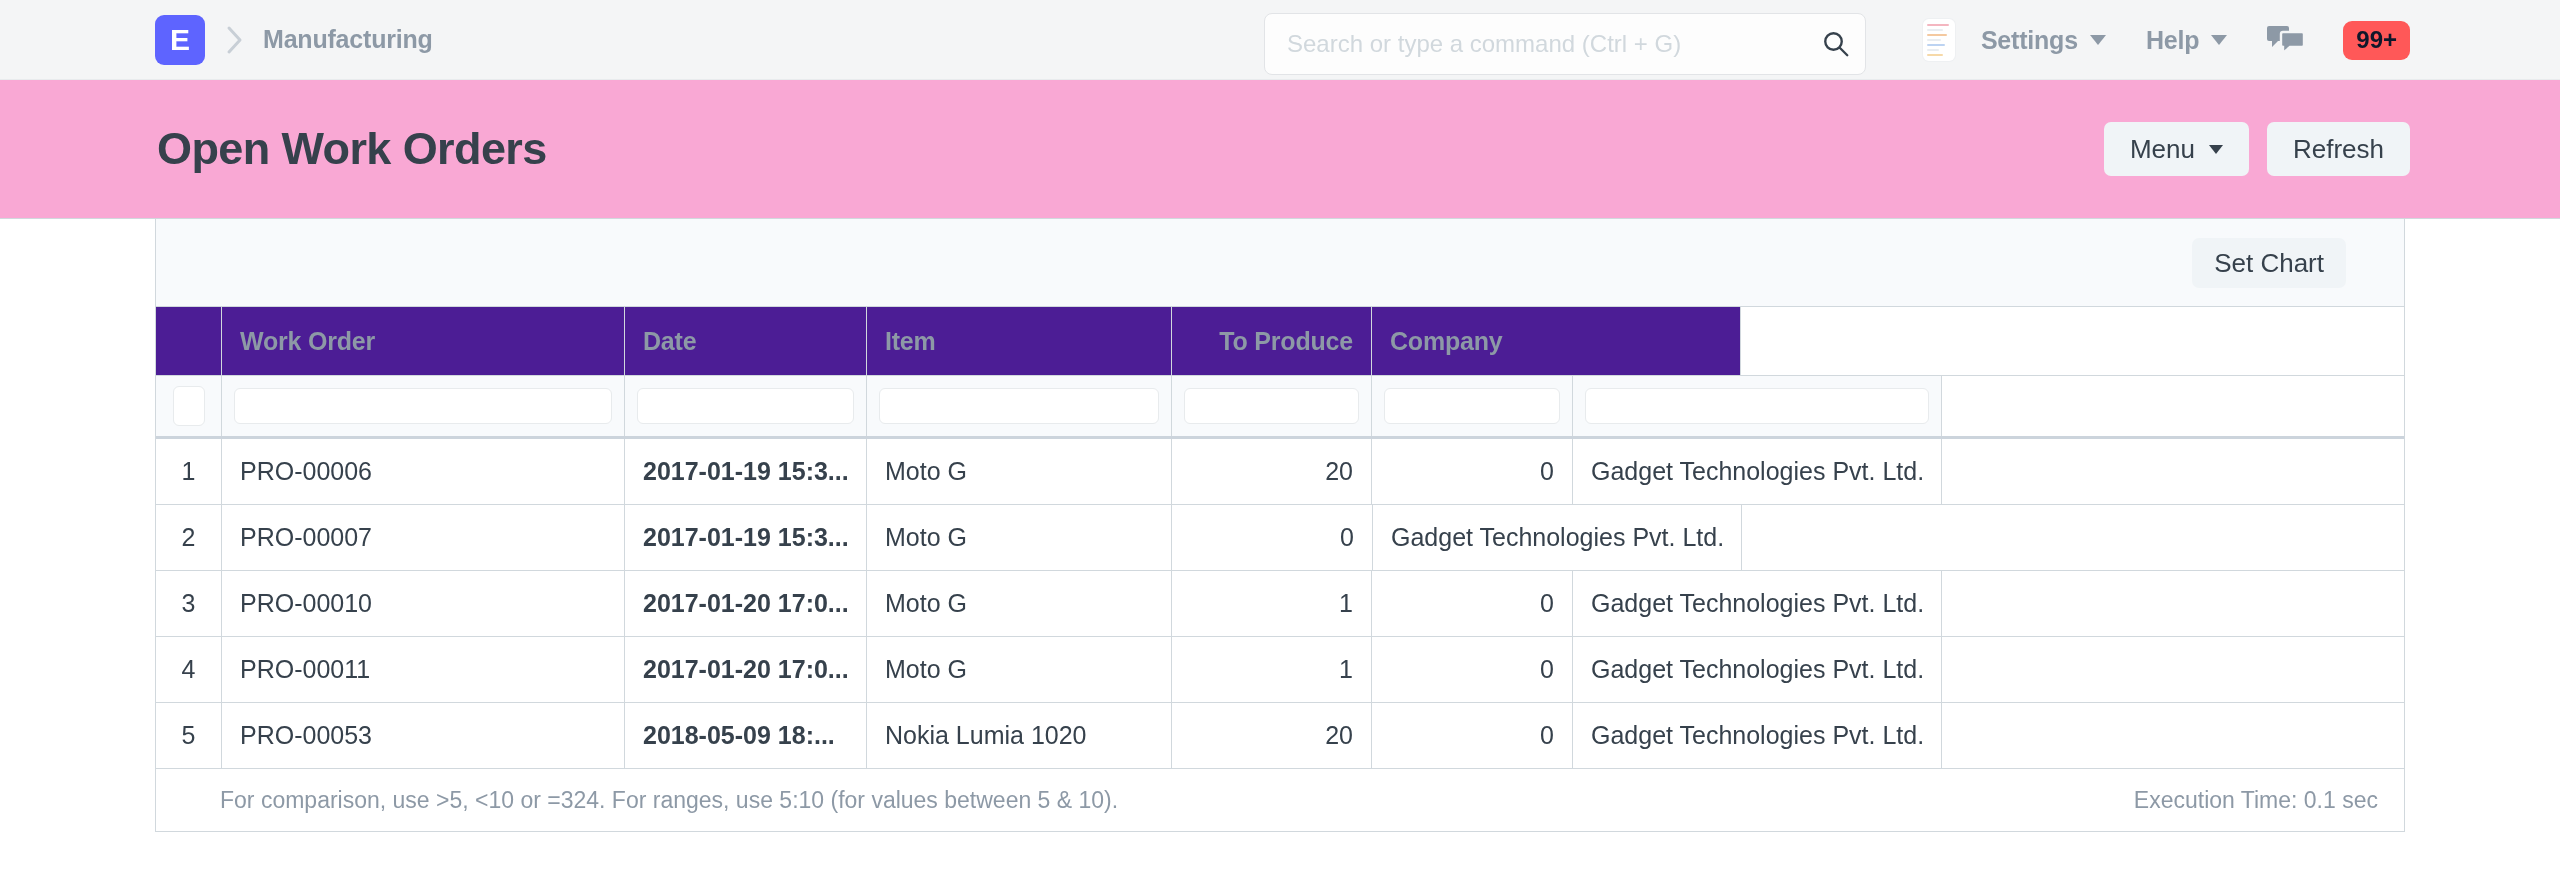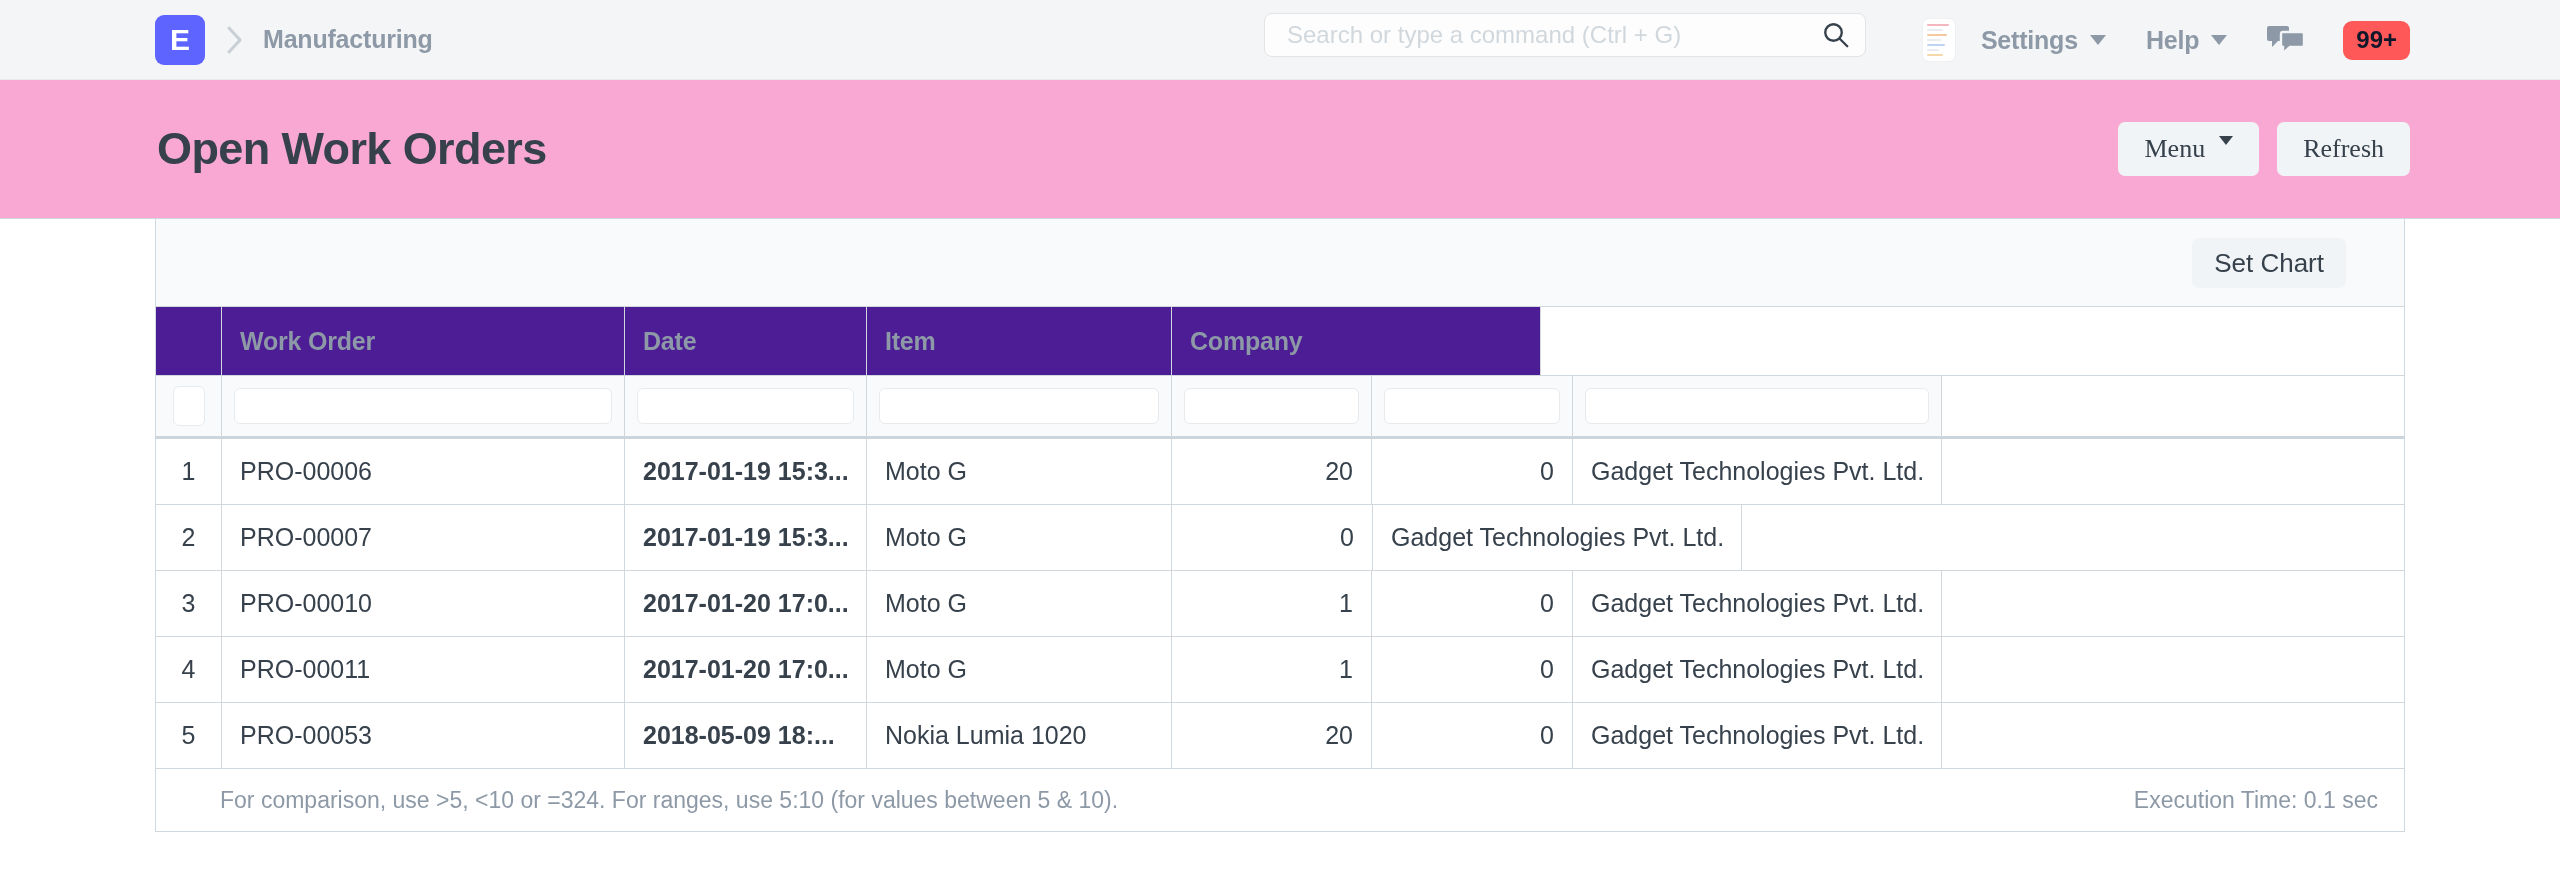--- a/index.html
+++ b/index.html
@@ -39,21 +39,21 @@
   .crumb-label {
     font-size: 25px;
     color: #8d99a6;
     font-weight: bold;
     letter-spacing: -0.2px;
   }
 
   .nav-search {
     position: absolute;
     left: 1264px; top: 13px;
-    width: 602px; height: 44px;
+    width: 602px; height: 62px;
     background: #fdfdfd;
     border: 1px solid #e2e4e7;
     border-radius: 8px;
     display: flex; align-items: center;
   }
   .nav-search input {
     flex: 1;
     border: none; outline: none;
     background: transparent;
     font-family: "Liberation Sans", sans-serif;
@@ -133,25 +133,25 @@
     position: absolute;
     right: 150px;
     display: flex; align-items: center;
     gap: 18px;
   }
   .btn-default {
     background: #f0f4f7;
     border: none;
     border-radius: 7px;
     color: #36414c;
-    font-family: Liberation Serif, serif;
+    font-family: Liberation Sans, sans-serif;
     font-size: 26px;
     padding: 14px 26px;
     cursor: pointer;
-    display: flex; align-items: flex-start;
+    display: flex; align-items: center;
     line-height: 1;
   }
   .btn-default .caret {
     border-top-color: #36414c;
     border-left-width: 7px; border-right-width: 7px; border-top-width: 9px;
     margin-left: 14px;
   }
 
   
   .report-wrap {
@@ -320,20 +320,21 @@
       <button class="btn-chart">Set Chart</button>
     </div>
 
     <div class="grid">
 
       <div class="grid-row head-row">
         <div class="gc c-idx"></div>
         <div class="gc c-wo">Work Order</div>
         <div class="gc c-date">Date</div>
         <div class="gc c-item">Item</div>
+        <div class="gc c-prod">To Produce</div>
         <div class="gc c-co">Company</div>
         <div class="gc c-blank"></div>
       </div>
 
       <div class="grid-row filter-row">
         <div class="gc c-idx">
             <input class="fi" value="" style="">
           </div>
         <div class="gc c-wo">
             <input class="fi" value="" style="">

